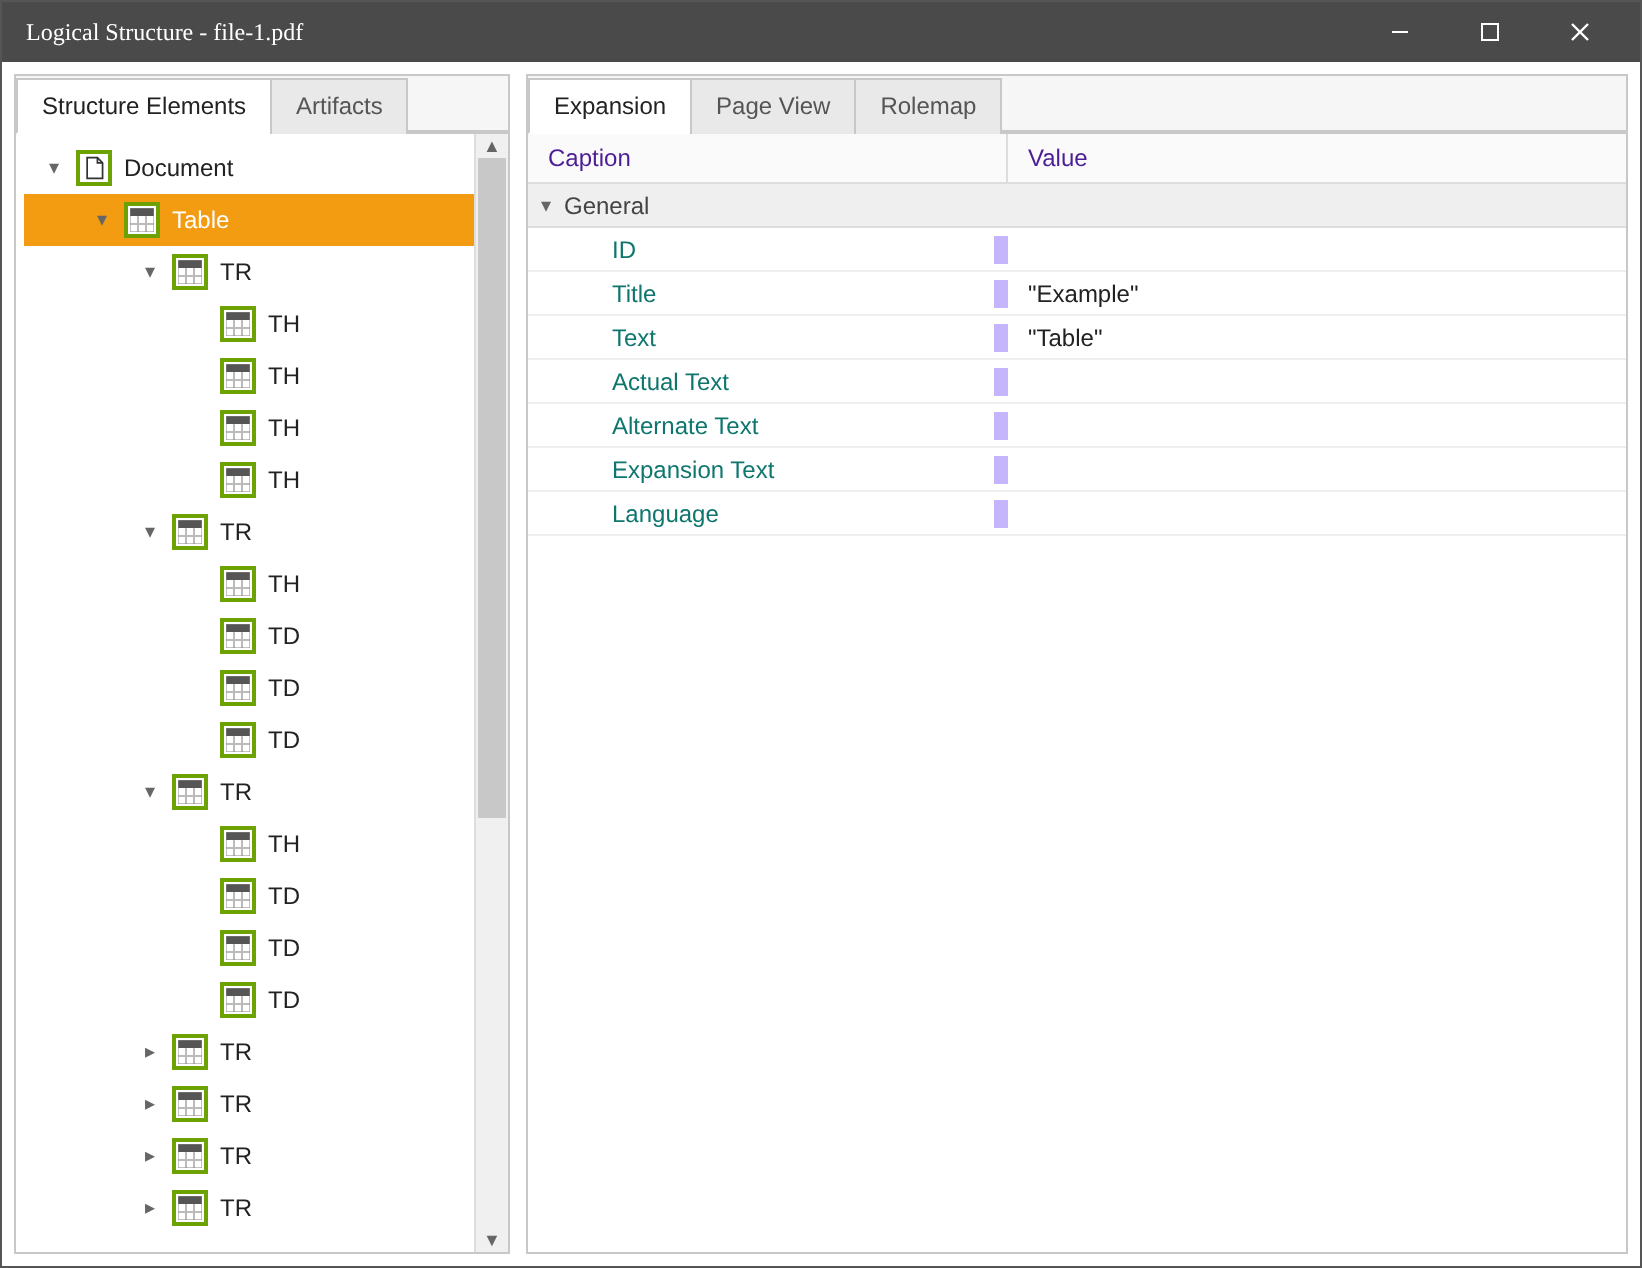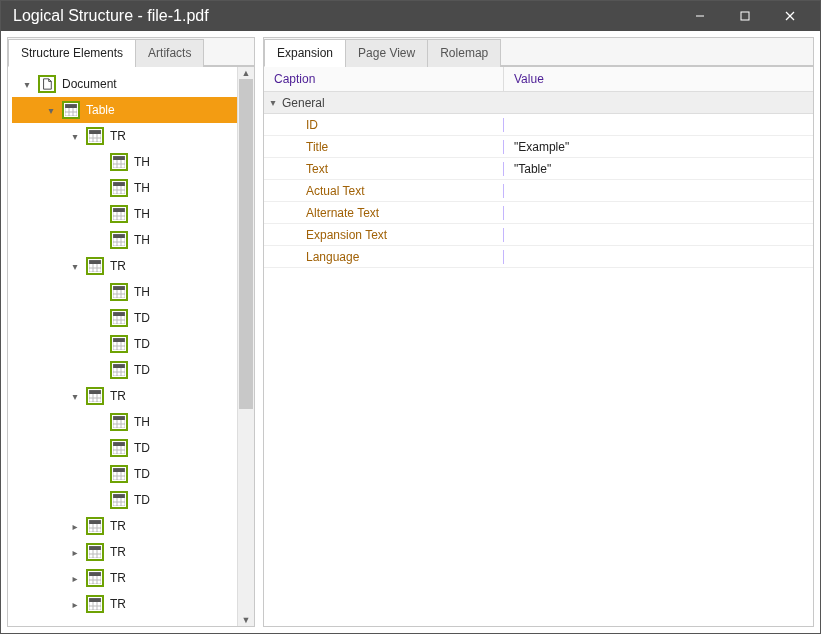--- a/index.html
+++ b/index.html
@@ -1,19 +1,19 @@
 <!DOCTYPE html>
 <html><head>
 <meta charset="utf-8">
 <style>
   * { box-sizing: border-box; margin: 0; padding: 0; }
   body { font-family: "Segoe UI", Tahoma, sans-serif; font-size: 12px; background: #fff; color: #222; }
   .window { width: 821px; height: 634px; border: 1px solid #555; background: #fff; display: flex; flex-direction: column; }
   .titlebar { height: 30px; background: #4a4a4a; color: #fff; display: flex; align-items: center; padding: 0 8px 0 12px; }
-  .titlebar .title { flex: 1; font-size: 16px; }
+  .titlebar .title { flex: 1; font-size: 12px; font-family: Liberation Serif, serif; }
   .titlebar .wbtn { width: 45px; height: 30px; display: flex; align-items: center; justify-content: center; color: #fff; }
   .titlebar .wbtn svg { width: 10px; height: 10px; }
   .body { flex: 1; display: flex; gap: 0; padding: 6px; }
   .panel { border: 1px solid #c8c8c8; background: #fff; display: flex; flex-direction: column; }
   .panel.left { width: 248px; margin-right: 8px; }
   .panel.right { flex: 1; }
   .tabs { display: flex; border-bottom: 1px solid #c8c8c8; background: #f6f6f6; }
   .tab { padding: 6px 12px; border: 1px solid #c8c8c8; border-bottom: none; margin-right: -1px; background: #e9e9e9; color: #555; position: relative; top: 1px; }
   .tab.active { background: #fff; color: #222; border-bottom: 1px solid #fff; }
   .tabs-spacer { flex: 1; border-bottom: 1px solid #c8c8c8; }
@@ -33,21 +33,21 @@
   .icon-box { width: 18px; height: 18px; border: 2px solid #6ea204; background: #fff; display: flex; align-items: center; justify-content: center; }
   .icon-box svg { width: 12px; height: 12px; }
   .props-header { display: flex; border-bottom: 1px solid #ddd; background: #fafafa; }
   .props-header .col { padding: 5px 10px; color: #4c1d95; }
   .props-header .col.cap { width: 240px; border-right: 1px solid #ddd; }
   .props-body { flex: 1; overflow: auto; }
   .prop-group-row { display: flex; align-items: center; height: 22px; background: #efefef; border-bottom: 1px solid #ddd; }
   .prop-group-row .gexp { width: 18px; text-align: center; color: #666; font-size: 10px; }
   .prop-group-row .glabel { color: #444; }
   .prop-row { display: flex; align-items: center; height: 22px; border-bottom: 1px solid #eee; }
-  .prop-row .pcap { width: 240px; padding-left: 42px; border-right: 1px solid #c4b5fd; color: #a16207; }
+  .prop-row .pcap { width: 240px; padding-left: 42px; border-right: 7px solid #c4b5fd; color: #0f766e; }
   .prop-row .pval { padding-left: 10px; color: #222; }
 </style>
 </head>
 <body>
 
 <div class="window">
   <div class="titlebar">
     <div class="title">Logical Structure - file-1.pdf</div>
     <div class="wbtn">
         <svg viewBox="0 0 10 10">

